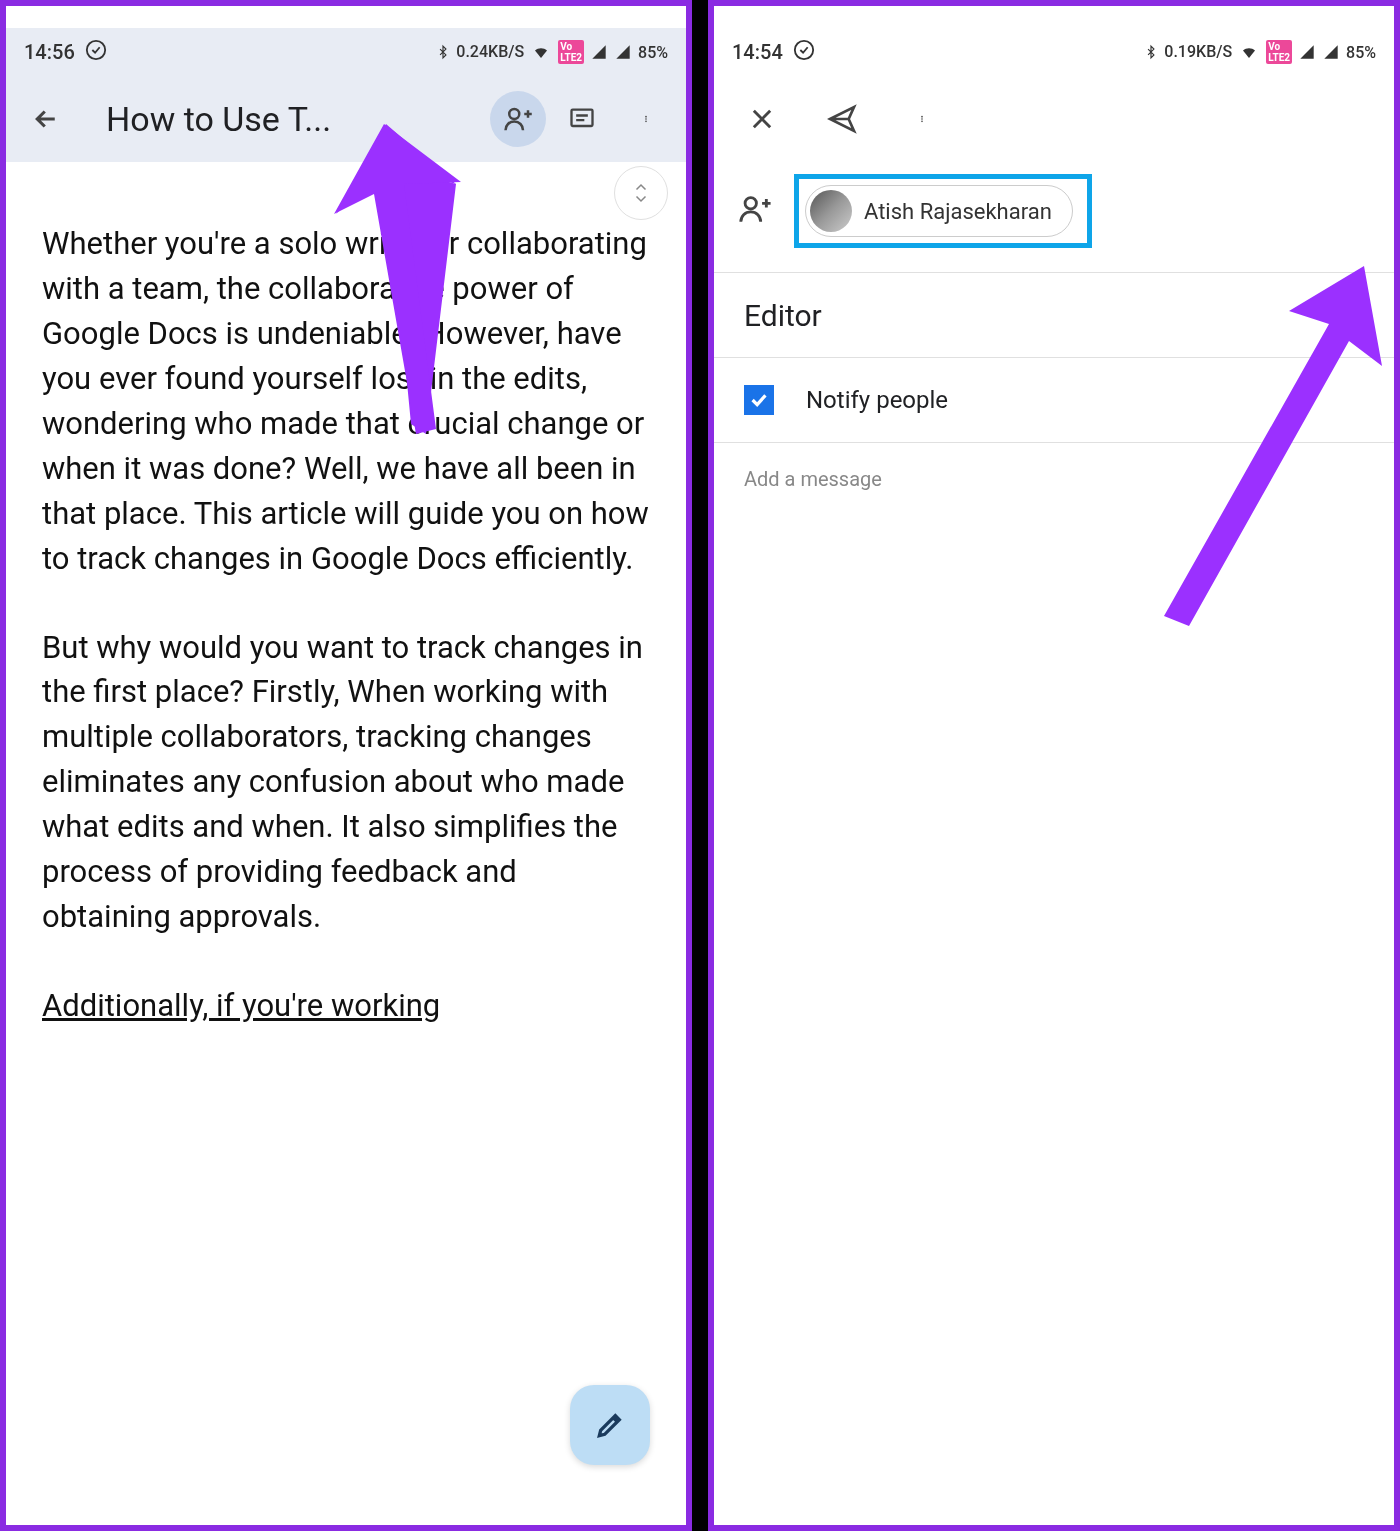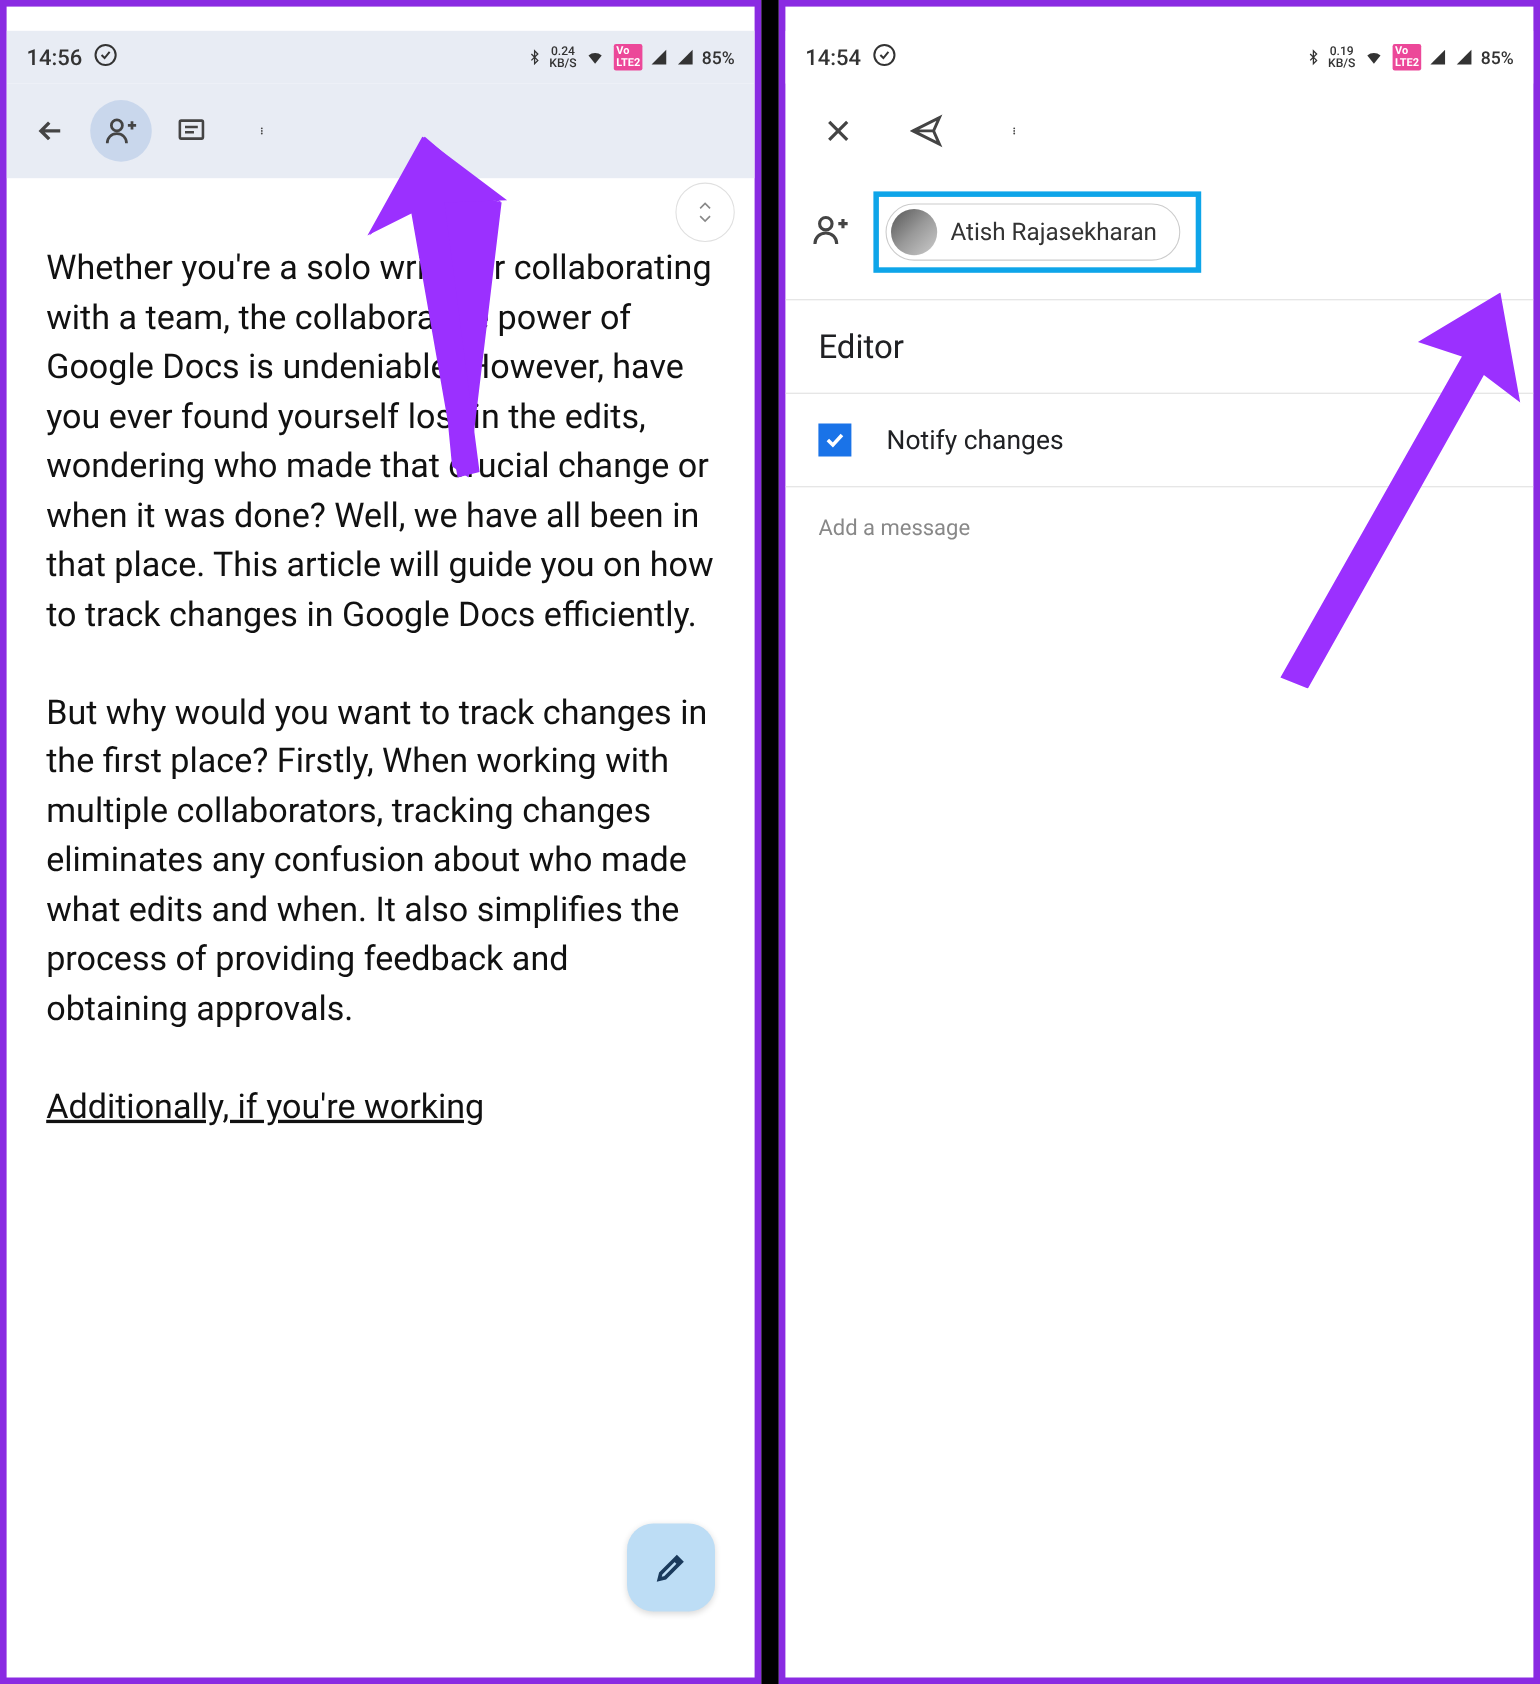--- a/index.html
+++ b/index.html
@@ -29,21 +29,21 @@
     padding: 0 18px;
     font-size: 20px;
     font-weight: 500;
     color: #333;
     margin-top: 22px;
   }
   .phone.left .status-bar { background: #e8ecf4; }
   .phone.right .status-bar { background: #fff; }
   .status-left { display: flex; gap: 10px; align-items: center; }
   .status-right { display: flex; gap: 6px; align-items: center; font-size: 16px; }
-  .status-right .tiny { font-size: 11px; line-height: 1; display:flex; flex-direction:column; align-items:center; }
+  .status-right .tiny { font-size: 16px; line-height: 1; display:flex; flex-direction:row; align-items:flex-end; }
   .status-right svg { display:block; }
   .lte-badge { background:#ec4899; color:#fff; font-size:10px; padding:1px 2px; border-radius:2px; font-weight:bold; }
 
   
   .appbar-docs {
     background: #e8ecf4;
     height: 86px;
     display: flex;
     align-items: center;
     padding: 0 12px;
@@ -216,20 +216,21 @@
       <span>85%</span>
     </div>
   </div>
 
   <div class="appbar-docs">
     <div class="icon-btn">
       <svg width="30" height="30" viewBox="0 0 24 24" fill="none" stroke="#444" stroke-width="2.5">
           <path d="M19 12H5M11 18l-6-6 6-6"></path>
         </svg>
     </div>
+    <div class="title">How to Use T...</div>
     <div class="icon-btn highlight">
       <svg width="30" height="30" viewBox="0 0 24 24" fill="none" stroke="#444" stroke-width="2">
           <circle cx="9" cy="8" r="4"></circle>
           <path d="M2 21c0-4 3-7 7-7s7 3 7 7M17 8h6M20 5v6"></path>
         </svg>
     </div>
     <div class="icon-btn">
       <svg width="28" height="28" viewBox="0 0 24 24" fill="none" stroke="#444" stroke-width="2">
           <rect x="3" y="4" width="18" height="14" rx="1"></rect>
           <path d="M7 9h10M7 13h7"></path>
@@ -360,21 +361,21 @@
   </div>
 
   <div class="divider"></div>
 
   <div class="notify-row">
     <div class="checkbox">
       <svg width="22" height="22" viewBox="0 0 24 24" fill="none" stroke="#fff" stroke-width="3.5">
           <path d="M5 12l5 5 9-10"></path>
         </svg>
     </div>
-    <span>Notify changes</span>
+    <span>Notify people</span>
   </div>
 
   <div class="divider"></div>
 
   <div class="message-row">
     <span>Add a message</span>
   </div>
 
   <svg class="arrow" style="top:260px; left:420px;" width="260" height="360" viewBox="0 0 260 360">
     <polygon points="230,0 155,45 195,58 30,350 55,360 215,75 248,100" fill="#9b30ff"></polygon>

